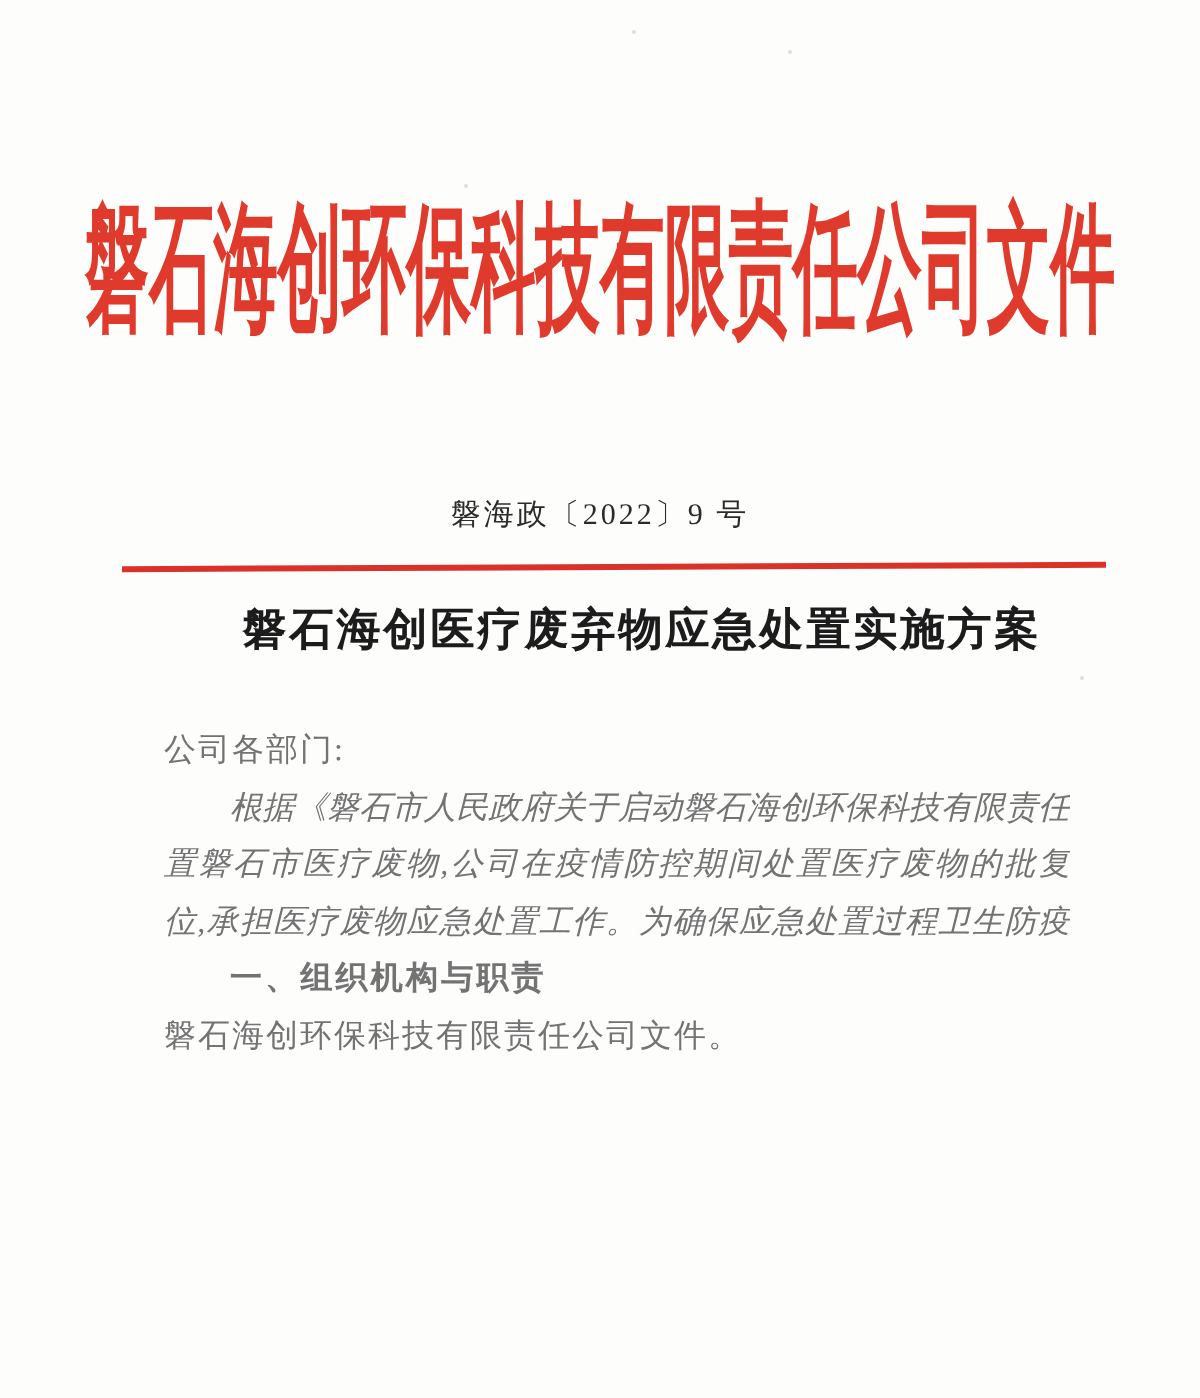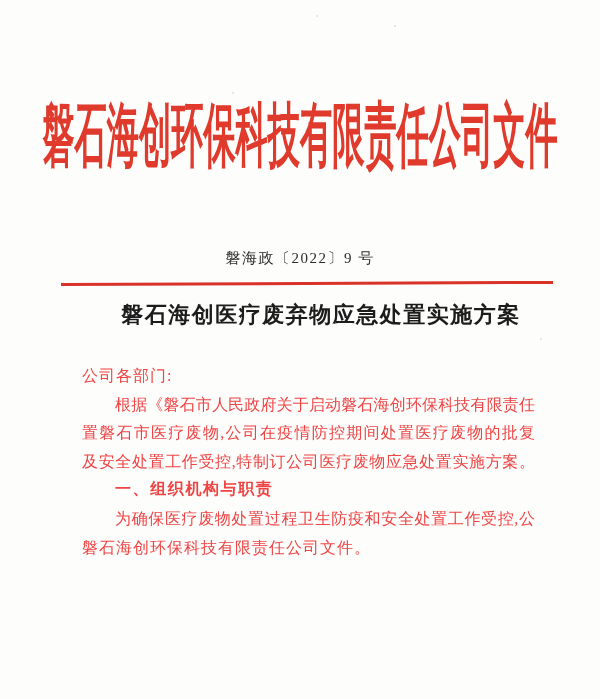--- a/index.html
+++ b/index.html
@@ -33,21 +33,21 @@
   }
   .body-block{
     position:absolute;left:82px;top:362px;width:453px;
   }
   .line{
     height:28.6px;line-height:28.6px;font-size:16px;
     letter-spacing:1px;white-space:nowrap;
   }
   .line.justify{
     text-align:justify;text-align-last:justify;
-    letter-spacing:0;white-space:normal;overflow:hidden;
+    letter-spacing:0;white-space:normal;overflow:hidden;font-style:italic;
   }
   .line.indent{text-indent:33px;}
   .line.heading{
     font-weight:700;letter-spacing:1.6px;
     font-family:Liberation Mono, monospace;
   }
   .speck{position:absolute;border-radius:50%;background:#b9b9b9;opacity:.45;}
 </style>
 </head>
 <body>
@@ -57,27 +57,26 @@
   <div class="banner">
     <div class="banner-text" style="color: rgb(224, 58, 44);">磐石海创环保科技有限责任公司文件</div>
   </div>
 
   <div class="doc-number">磐海政〔2022〕9 号</div>
 
   <div class="red-rule" style="background: rgb(217, 50, 38);"></div>
 
   <div class="doc-title" style="color: rgb(28, 28, 28);">磐石海创医疗废弃物应急处置实施方案</div>
 
-  <div class="body-block" style="color: #ef4444;">
+  <div class="body-block" style="color: #737373;">
       <div class="line">公司各部门:</div>
       <div class="line indent justify">根据《磐石市人民政府关于启动磐石海创环保科技有限责任</div>
       <div class="line justify">置磐石市医疗废物,公司在疫情防控期间处置医疗废物的批复</div>
-      <div class="line justify">及安全处置工作受控,特制订公司医疗废物应急处置实施方案。</div>
+      <div class="line justify">位,承担医疗废物应急处置工作。为确保应急处置过程卫生防疫</div>
       <div class="line indent heading">一、组织机构与职责</div>
-      <div class="line indent justify">为确保医疗废物处置过程卫生防疫和安全处置工作受控,公</div>
       <div class="line">磐石海创环保科技有限责任公司文件。</div>
     </div>
 
   <div class="speck" style="left:316px;top:15px;width:2px;height:2px;"></div>
   <div class="speck" style="left:394px;top:25px;width:2px;height:2px;"></div>
   <div class="speck" style="left:232px;top:92px;width:2px;height:2px;"></div>
   <div class="speck" style="left:540px;top:338px;width:2px;height:2px;"></div>
 
 </div>
 

